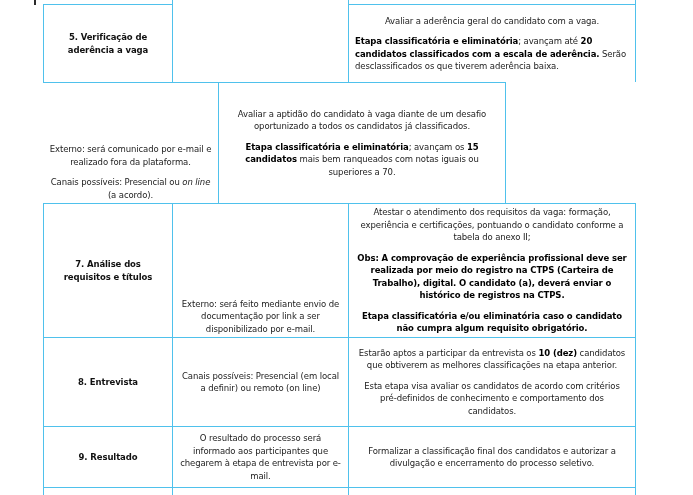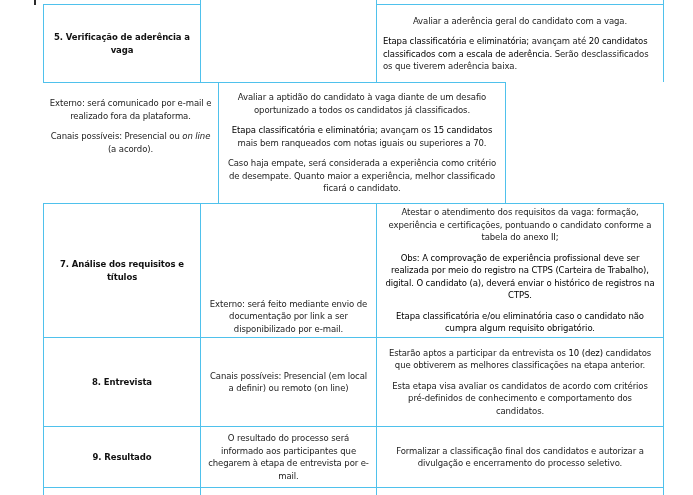--- a/index.html
+++ b/index.html
@@ -9,34 +9,34 @@
     --bc:#4fc1ec;overflow:hidden;
   }
   .tick{position:absolute;left:34px;top:0;width:2px;height:5px;background:#2b2b2b;}
   .tbl{position:absolute;left:43px;top:0;width:609px;height:495px;display:flex;flex-direction:column;}
   .row{display:flex;flex:none;}
   .cell{
     box-sizing:border-box;flex:none;overflow:hidden;
     display:flex;flex-direction:column;justify-content:center;
     font-size:8.5px;line-height:12.5px;letter-spacing:-0.1px;text-align:center;
   }
-  .c1{width:158px;border-left:1px solid var(--bc);border-right:1px solid var(--bc);
+  .c1{width:130px;border-left:1px solid var(--bc);border-right:1px solid var(--bc);
       padding:2px 8px;font-weight:bold;color:#111;}
   .c2{width:176px;border-right:1px solid var(--bc);padding:2px 6px;}
   .c3{width:287px;border-right:1px solid var(--bc);padding:2px 6px;}
   .bt{border-top:1px solid var(--bc);}
   .no-bl{border-left:none;}
   .h-top{height:4px;}  .h5{height:78px;}  .h6{height:121px;}
   .h7{height:134px;}   .h8{height:89px;}  .h9{height:61px;}  .h-bot{height:8px;}
   .vt{justify-content:flex-start;}
-  .pt14{padding-top:14px;}  .pt6{padding-top:6px;justify-content:flex-end;}
+  .pt14{padding-top:14px;justify-content:flex-end;}  .pt6{padding-top:6px;justify-content:flex-end;}
   .cell p{margin:0;}
   .cell p + p{margin-top:8px;}
   .ta-l{text-align:left;}
-  .b{font-weight:normal;color:#000;}
+  .b{font-weight:bold;color:#000;}
   .i{font-style:italic;}
 </style>
 </head>
 <body>
 
 <div class="page">
   <div class="tick"></div>
 
   <div class="tbl">
 
@@ -58,21 +58,20 @@
     </div>
 
     <div class="row h6">
       <div class="cell c2 bt vt pt14">
         <p><span>Externo: será comunicado por e-mail e realizado fora da plataforma.</span></p>
         <p><span>Canais possíveis: Presencial ou </span><span class="i">on line</span><span> (a acordo).</span></p>
       </div>
       <div class="cell c3 bt">
         <p><span>Avaliar a aptidão do candidato à vaga diante de um desafio oportunizado a todos os candidatos já classificados.</span></p>
         <p><span class="b">Etapa classificatória e eliminatória</span><span>; avançam os </span><span class="b">15 candidatos</span><span> mais bem ranqueados com notas iguais ou superiores a 70.</span></p>
-        <p><span>Caso haja empate, será considerada a experiência como critério de desempate. Quanto maior a experiência, melhor classificado ficará o candidato.</span></p>
       </div>
     </div>
 
     <div class="row h7">
       <div class="cell c1 bt">
         <p><span>7. Análise dos requisitos e títulos</span></p>
       </div>
       <div class="cell c2 bt vt pt6">
         <p><span>Externo: será feito mediante envio de documentação por link a ser disponibilizado por e-mail.</span></p>
       </div>

